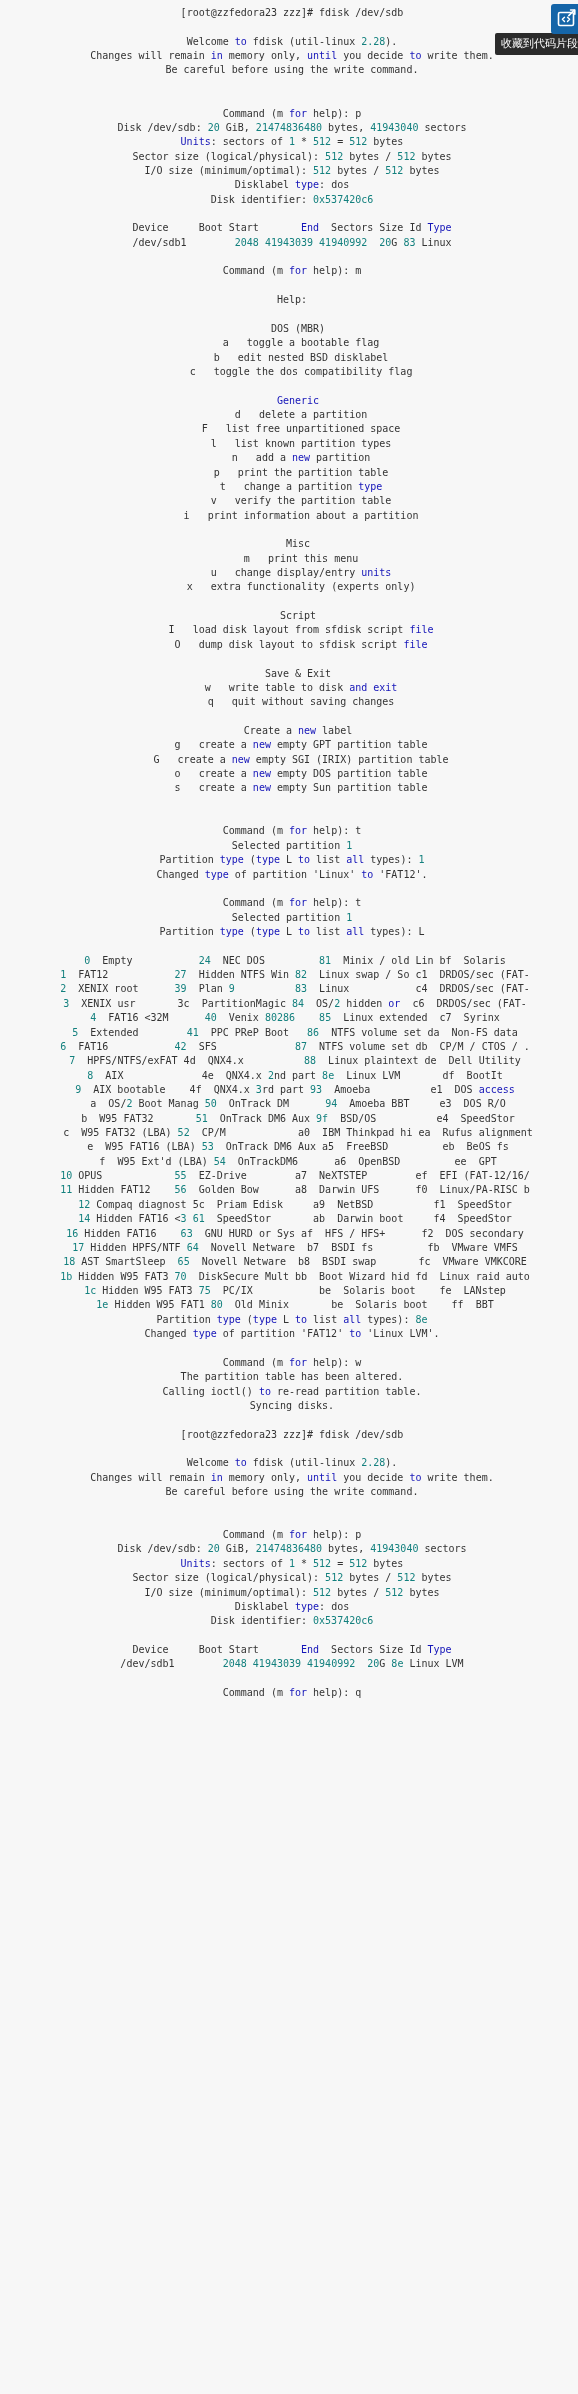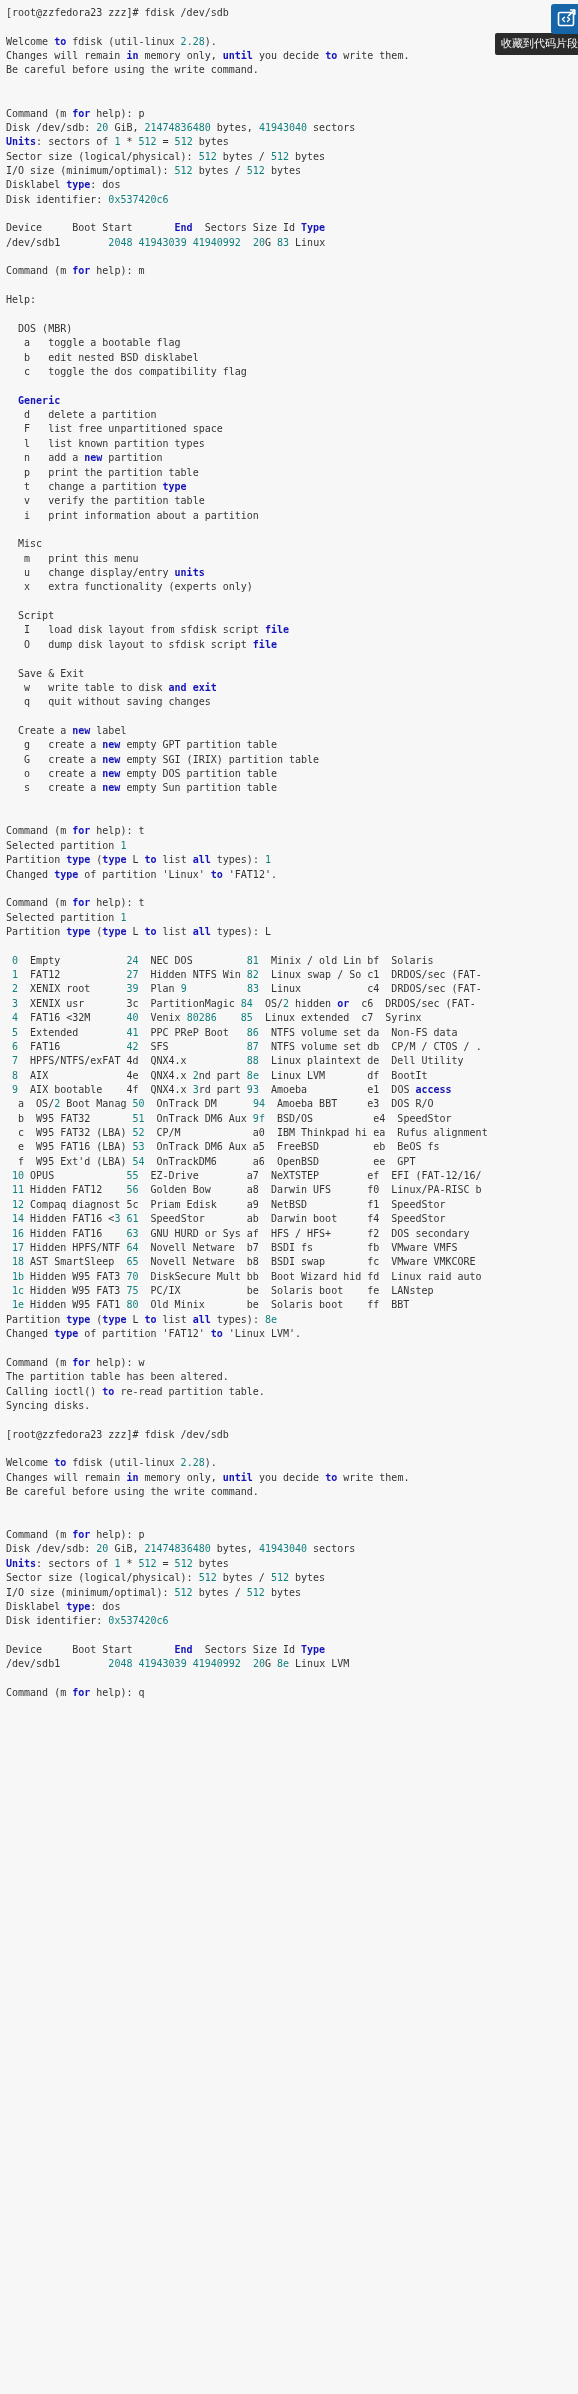--- a/index.html
+++ b/index.html
@@ -14,27 +14,28 @@
     font-family: "DejaVu Sans Mono", "Liberation Mono", monospace;
   }
   #terminal {
     padding: 6px 0 0 6px;
     font-size: 10px;
     line-height: 14.36px;
     color: #333333;
     white-space: pre;
     overflow: hidden;
     letter-spacing: 0px;
+    text-align: center;
   }
   #terminal .ln {
     height: 14.36px;
     white-space: pre;
     font-variant-ligatures: none;
   }
-  .kw   { color: #1414b8; font-weight: bold; }   
+  .kw   { color: #1414b8; }   
   .num  { color: #13807e; }   
   .plain{ color: #333333; }
 
   
   #fav-badge {
     position: absolute;
     top: 4px;
     left: 551px;
     width: 30px;
     height: 30px;

